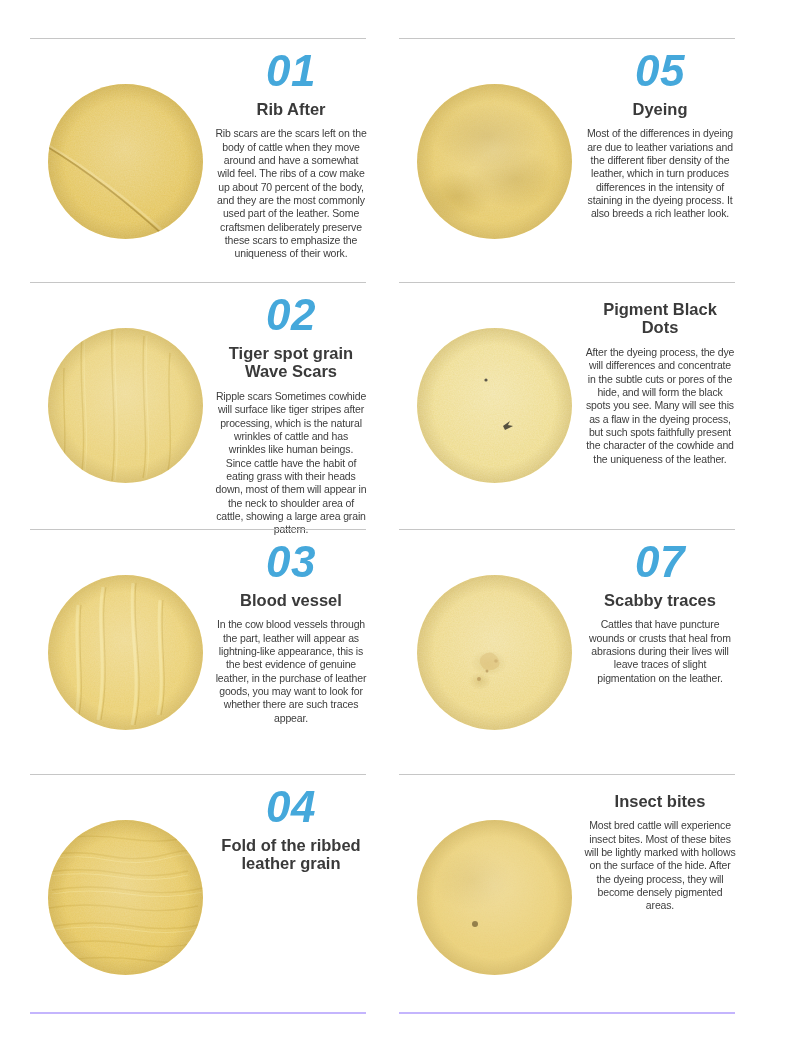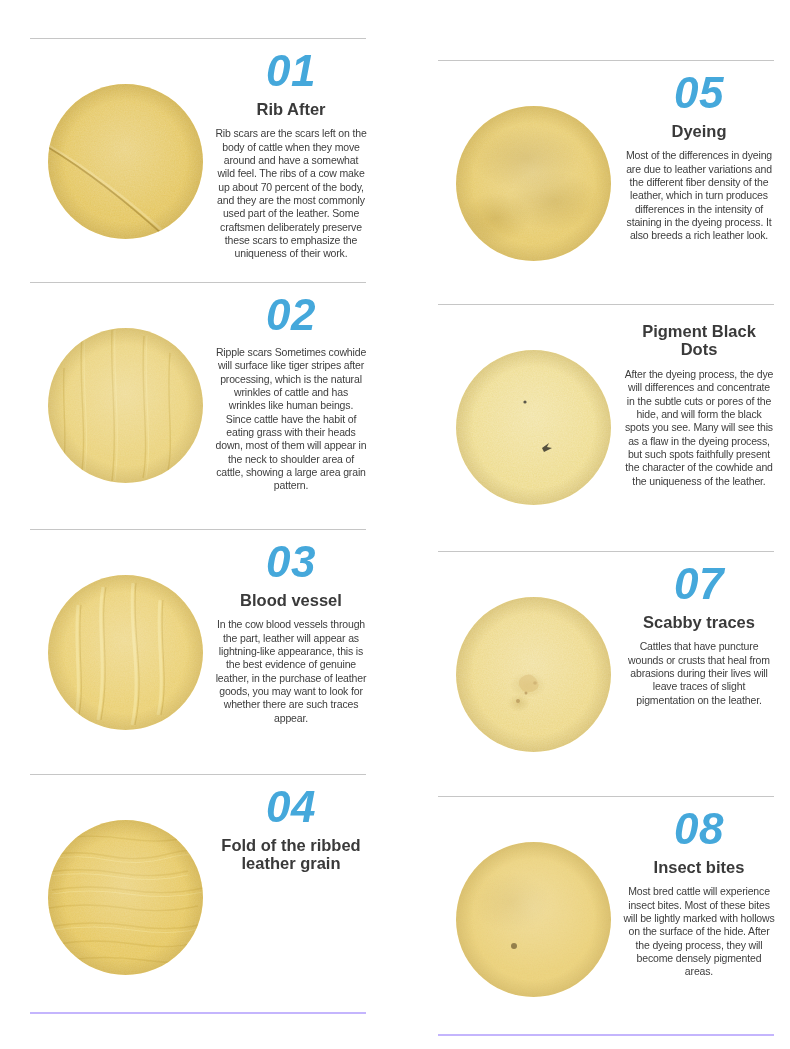--- a/index.html
+++ b/index.html
@@ -5,21 +5,21 @@
   html,body{margin:0;padding:0;background:#ffffff;}
   .page{
     position:relative;
     width:790px;height:1049px;
     background:#ffffff;
     font-family:"Liberation Sans", sans-serif;
     overflow:hidden;
   }
   .col{position:absolute;top:38px;width:336px;text-align:center;}
   .col-left{left:30px;}
-  .col-right{left:438px;margin-top:22px;}
+  .col-right{left:399px;}
   .section{position:relative;border-top:1px solid #c6c6c6;}
   .section:nth-of-type(1){height:243px;}
   .section:nth-of-type(2){height:246px;}
   .section:nth-of-type(3){height:244px;}
   .section:nth-of-type(4){height:237px;border-bottom:2px solid #c4b5fd;}
   .leather{
     position:absolute;left:18px;top:45px;
     width:155px;height:155px;display:block;
   }
   .txt{position:absolute;left:185px;top:10px;width:152px;}
@@ -119,20 +119,22 @@
             <path d="M37,8 C33,55 43,105 36,150"></path>
             <path d="M67,2 C65,50 73,100 67,153"></path>
             <path d="M99,8 C95,60 105,115 98,150"></path>
           </g>
           <circle cx="77.5" cy="77.5" r="77.5" fill="url(#sheen)"></circle>
           <circle cx="77.5" cy="77.5" r="77.5" fill="url(#vign)"></circle>
         </g>
       </svg>
       <div class="txt">
         <div class="num">02</div>
+        <div class="title">Tiger spot grain
+Wave Scars</div>
         <div class="body">Ripple scars Sometimes cowhide will surface like tiger stripes after processing, which is the natural wrinkles of cattle and has wrinkles like human beings. Since cattle have the habit of eating grass with their heads down, most of them will appear in the neck to shoulder area of cattle, showing a large area grain pattern.</div>
       </div>
     </div>
 
     <div class="section">
       <svg class="leather" viewBox="0 0 155 155" aria-label="leather-sample-blood-vessel">
         <defs>
             <clipPath id="cp3">
               <circle cx="77.5" cy="77.5" r="77.5"></circle>
             </clipPath>
@@ -295,20 +297,19 @@
           <rect width="155" height="155" fill="#ecd27b"></rect>
           <rect width="155" height="155" filter="url(#grainF)" opacity="0.15"></rect>
           <rect width="155" height="155" filter="url(#grainD)" opacity="0.10"></rect>
           <ellipse cx="55" cy="60" rx="40" ry="30" fill="url(#soft)" opacity="0.5"></ellipse>
           <circle cx="58" cy="104" r="3" fill="#7a6430" opacity="0.85"></circle>
           <circle cx="77.5" cy="77.5" r="77.5" fill="url(#sheen)"></circle>
           <circle cx="77.5" cy="77.5" r="77.5" fill="url(#vign)"></circle>
         </g>
       </svg>
       <div class="txt">
-        <div class="num">08</div>
         <div class="title">Insect bites</div>
         <div class="body">Most bred cattle will experience insect bites. Most of these bites will be lightly marked with hollows on the surface of the hide. After the dyeing process, they will become densely pigmented areas.</div>
       </div>
     </div>
 
   </div>
 </div>
 
 </body></html>

